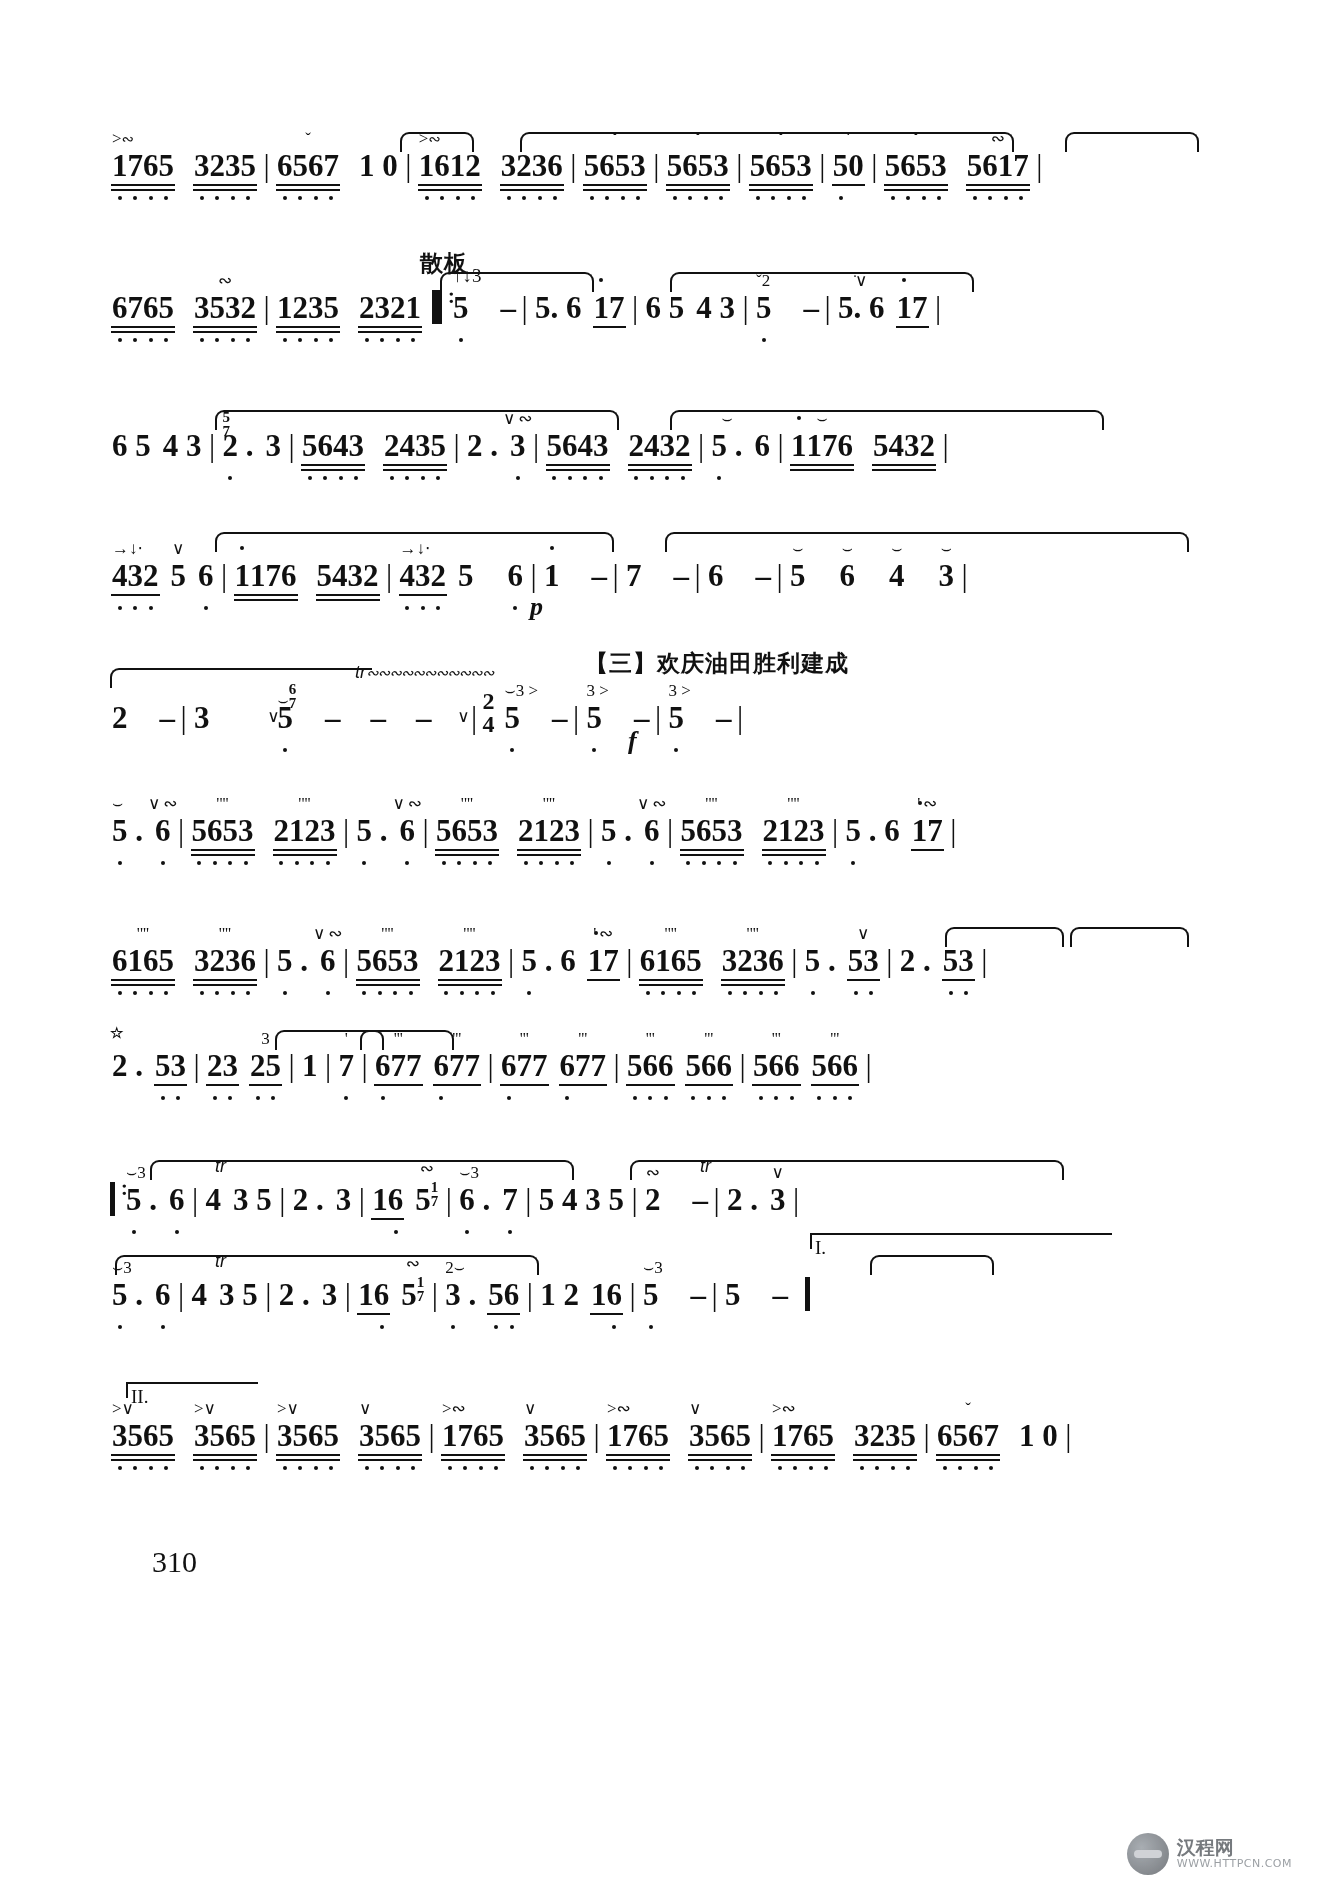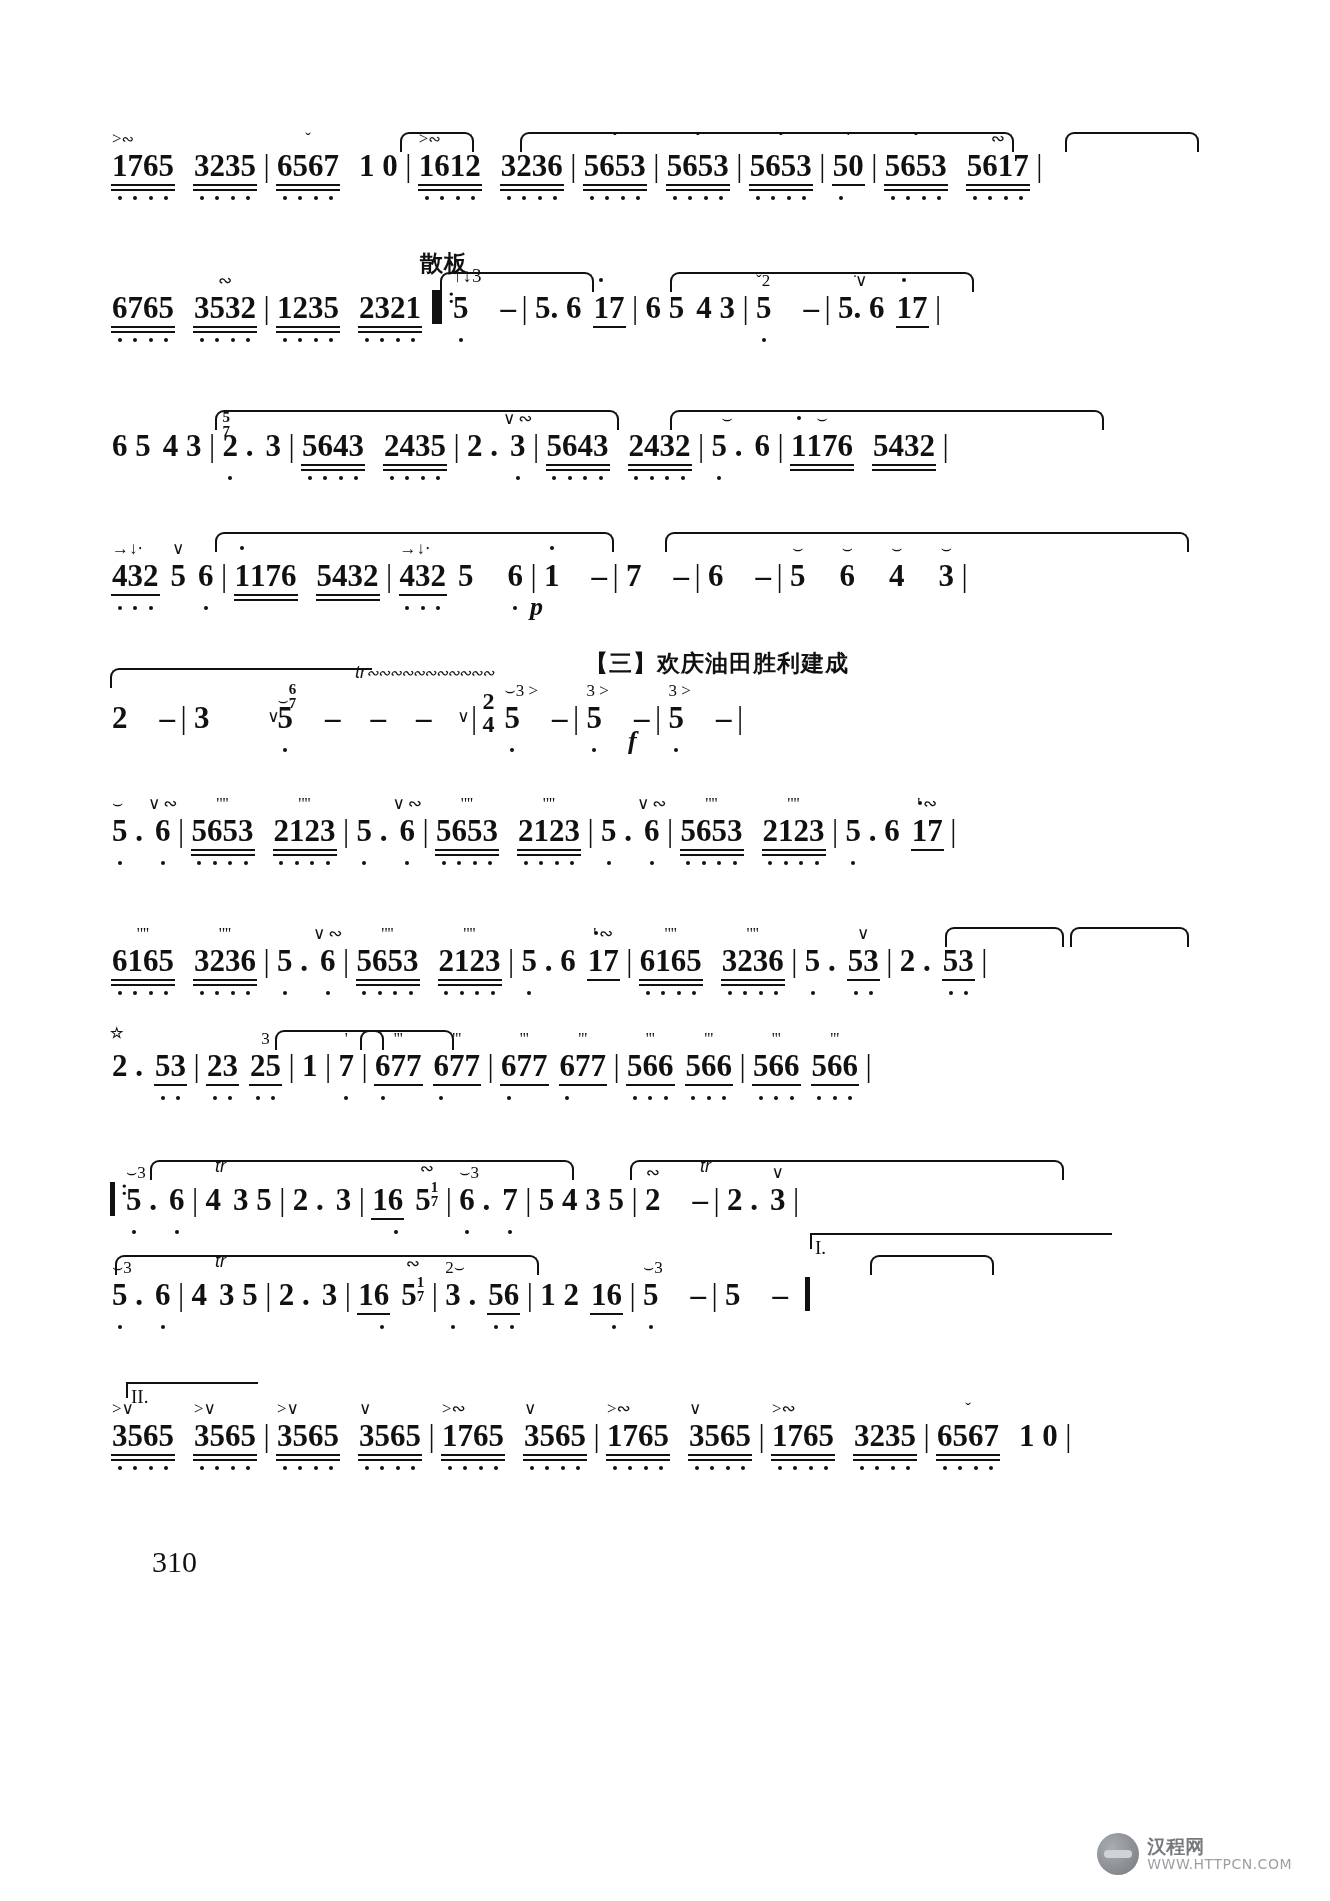--- a/index.html
+++ b/index.html
@@ -194,21 +194,21 @@
   }
   .wm-text {
     font-family: "DejaVu Sans", sans-serif;
     font-weight: 700;
     font-size: 19px;
     color: #5f6368;
     line-height: 1;
   }
   .wm-sub {
     font-family: "DejaVu Sans", sans-serif;
-    font-size: 14px;
+    font-size: 11px;
     color: #8a8f94;
     letter-spacing: 0.5px;
   }
   .star {
     position: absolute;
     top: -24px; left: -2px;
     font-size: 15px;
   }
 </style>
 </head>

